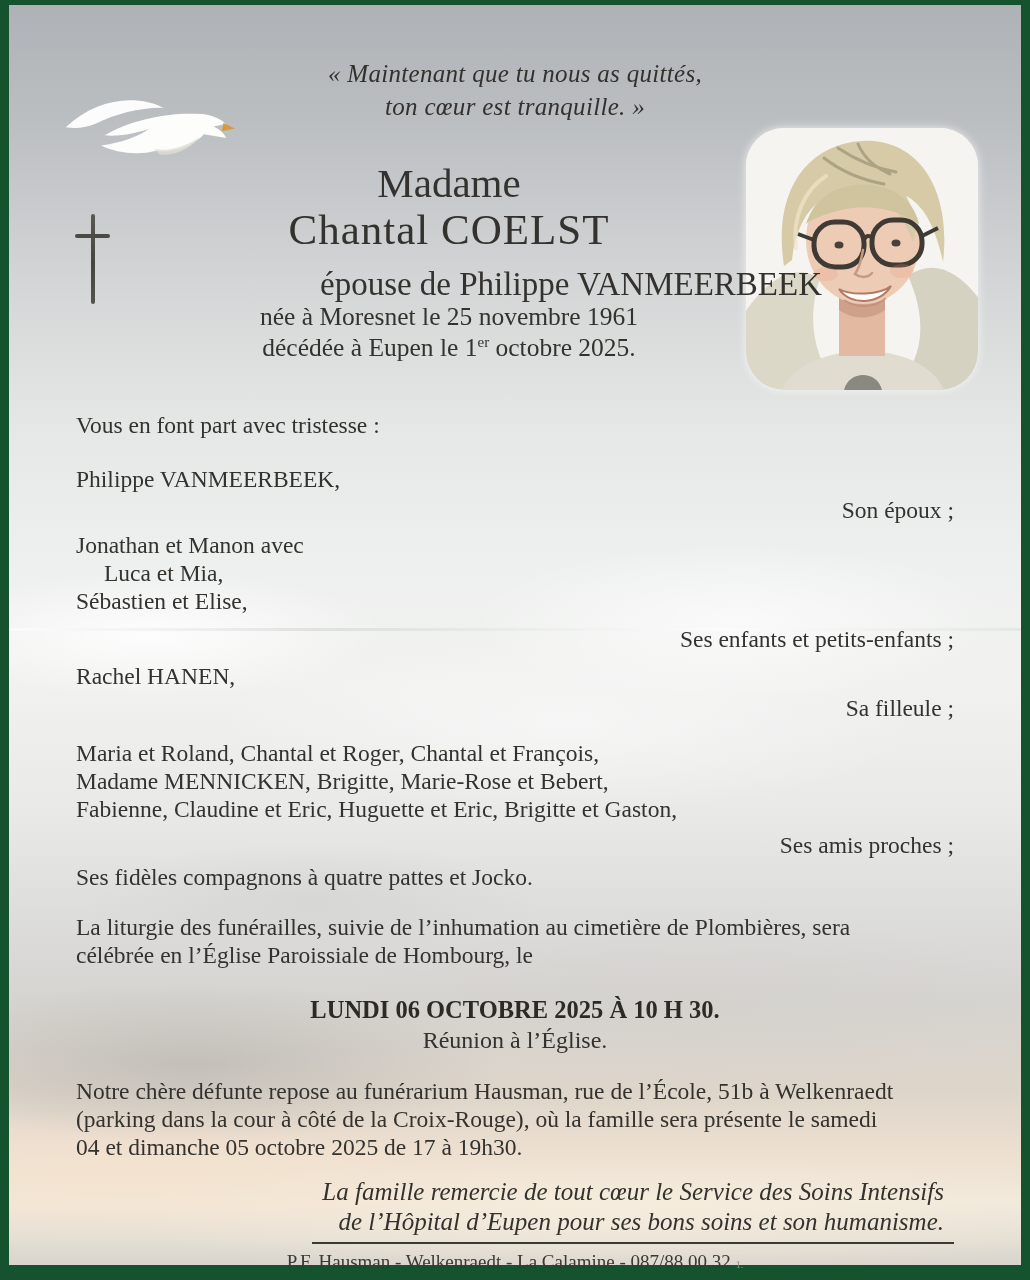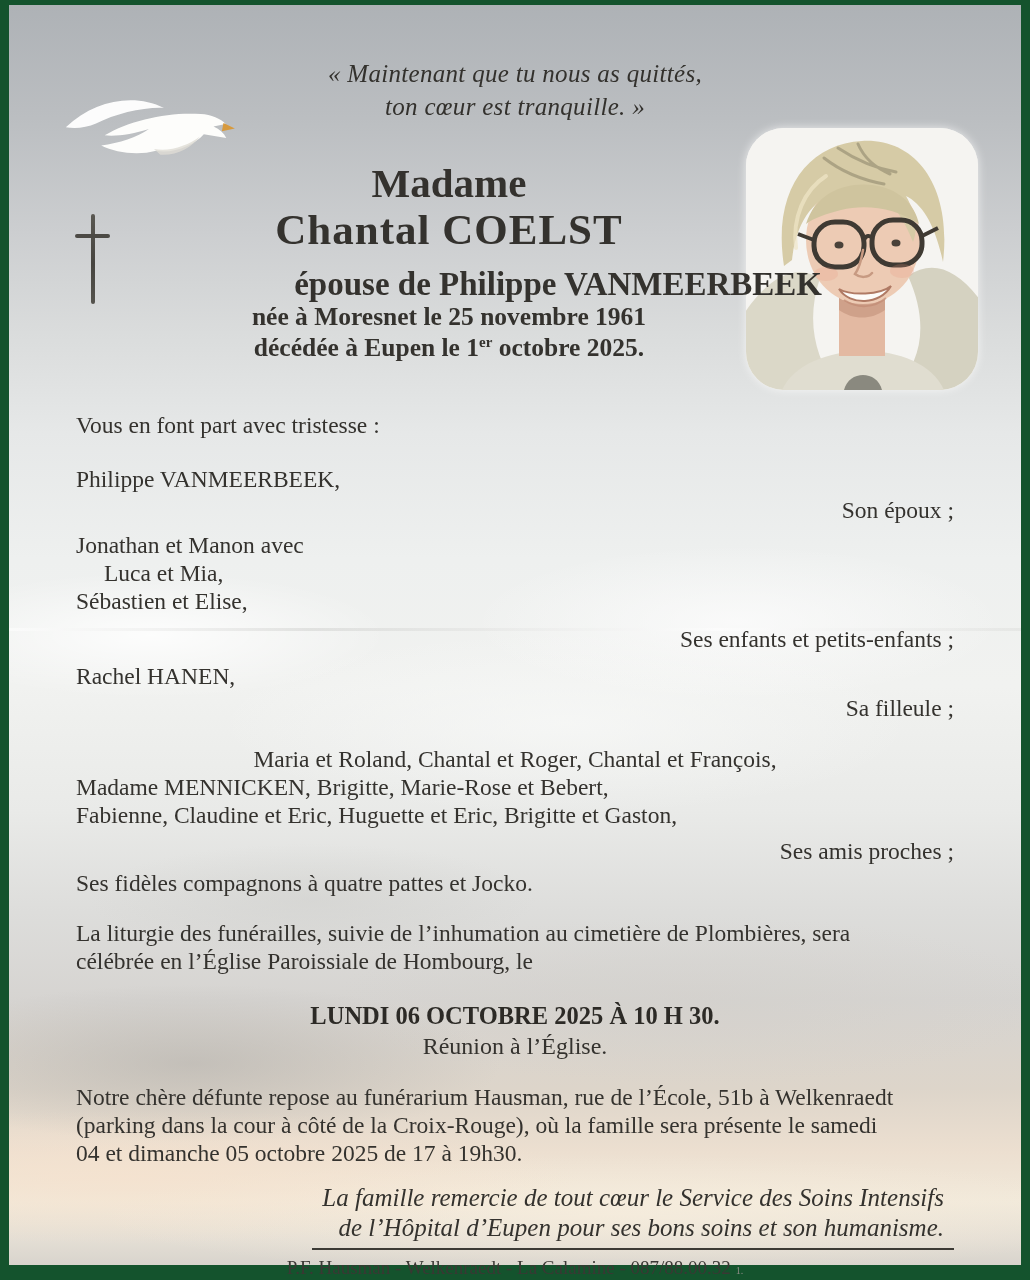--- a/index.html
+++ b/index.html
@@ -69,39 +69,39 @@
     pointer-events: none;
   }
 
   
   .quote {
     text-align: center; font-style: italic;
     font-size: 25px; line-height: 33px; letter-spacing: 0.3px;
     color: #33312d;
   }
 
-  .header { margin-top: 37px; width: 746px; text-align: center; font-weight: bold; }
+  .header { margin-top: 37px; width: 746px; text-align: center; }
   .title-madame { font-size: 41px; line-height: 46px; }
   .deceased-name { font-size: 43px; line-height: 48px; letter-spacing: 1px; }
   .spouse-line { font-size: 33px; line-height: 33px; margin-top: 14px; text-align: right; }
   .birth-line { font-size: 25.5px; line-height: 31px; }
   .death-line { font-size: 25.5px; line-height: 31px; }
   .death-line sup { font-size: 15px; line-height: 0; }
 
   .body-block { margin-top: 48px; font-size: 23.5px; line-height: 28px; }
   .relation { text-align: right; }
   .indent { padding-left: 28px; }
 
   .m-philippe { margin-top: 26px; }
   .m-epoux    { margin-top: 3px; }
   .m-jonathan { margin-top: 7px; }
   .m-enfants  { margin-top: 10px; }
   .m-rachel   { margin-top: 9px; }
   .m-filleule { margin-top: 4px; }
-  .m-maria    { margin-top: 23px; text-align: center; }
+  .m-maria    { margin-top: 17px; }
   .m-amis     { margin-top: 8px; }
   .m-pets     { margin-top: 4px; }
   .m-liturgy  { margin-top: 22px; }
   .m-visit    { margin-top: 22px; }
 
   .ceremony-date {
     margin-top: 26px; text-align: center;
     font-weight: bold; font-size: 24.5px; line-height: 30px; color: #2c2a26;
   }
   .ceremony-meeting { text-align: center; font-size: 24px; line-height: 30px; }

